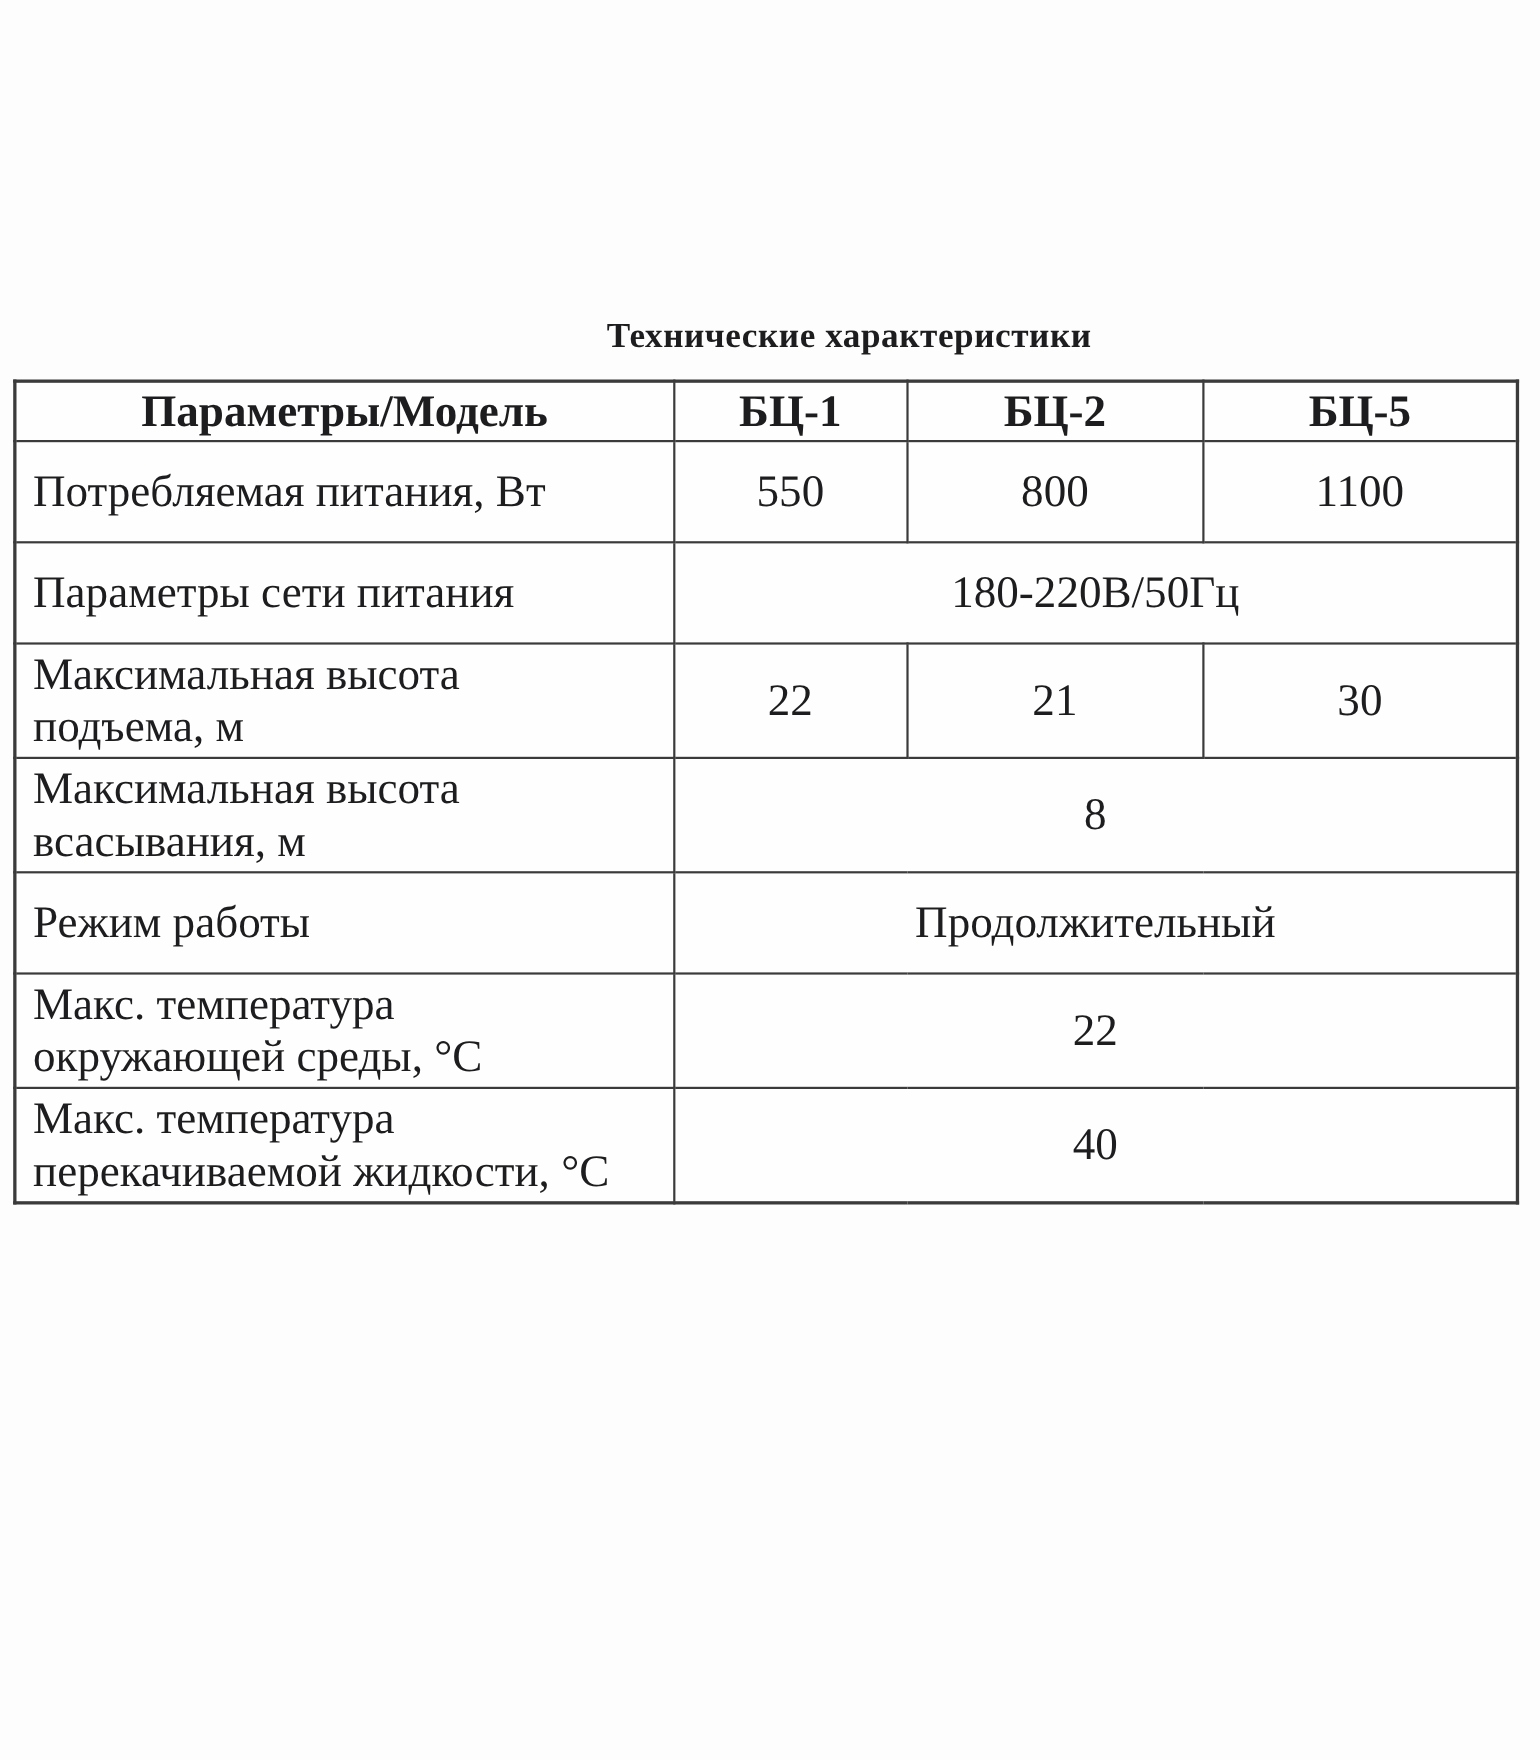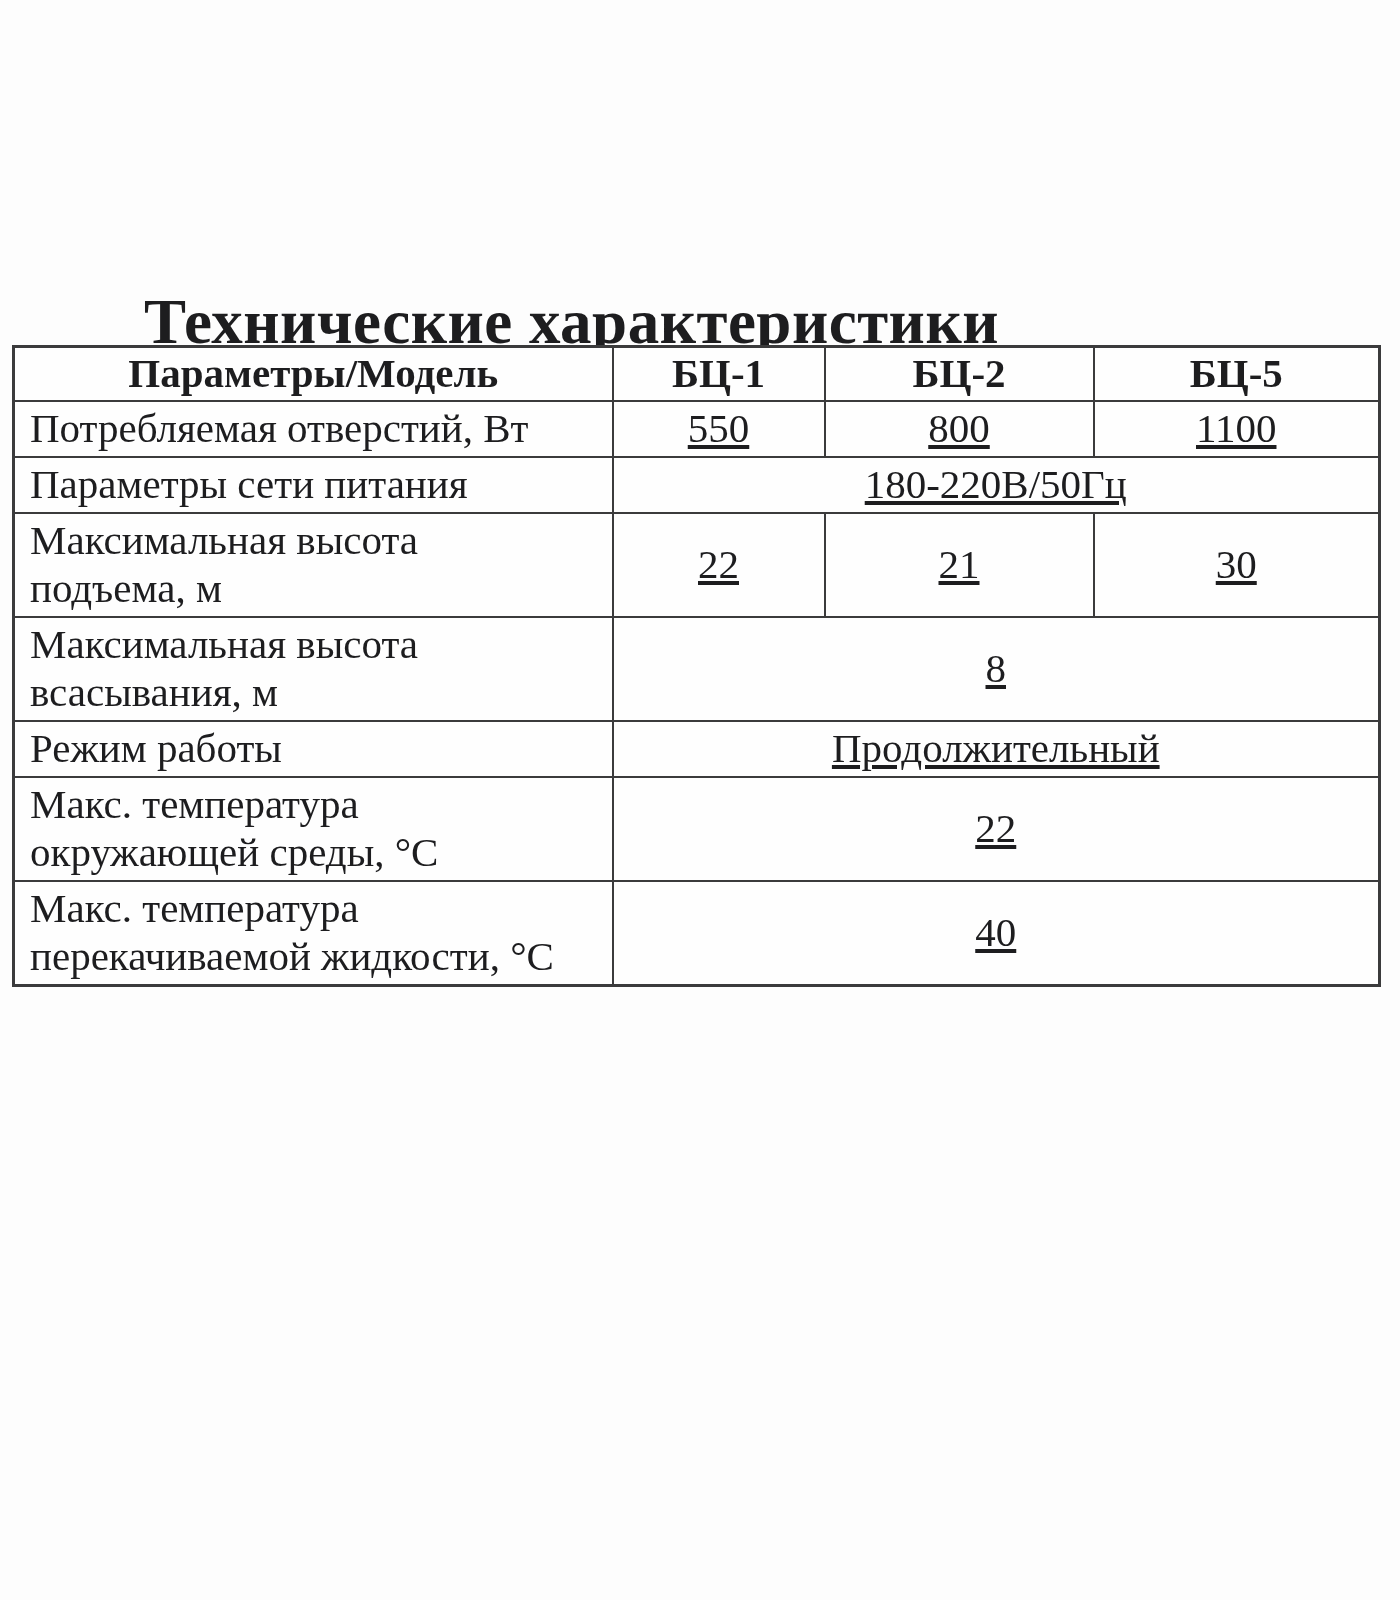--- a/index.html
+++ b/index.html
@@ -15,22 +15,22 @@
     color: #1d1d1f;
     overflow: hidden;
   }
   .doc-title {
     position: absolute;
     top: 286px;
     left: 0;
     width: 1400px;
     box-sizing: border-box;
     padding-left: 144px;           
-    text-align: left;
-    font-size: 63px;
+    text-align: center;
+    font-size: 32px;
     font-weight: bold;
     letter-spacing: 0.5px;
     white-space: nowrap;
   }
   table.specs {
     position: absolute;
     top: 345px;
     left: 12px;
     width: 1366px;
     border-collapse: collapse;
@@ -51,22 +51,21 @@
     font-weight: bold;
     text-align: center;
     padding: 2px 6px;
   }
   td.param {
     text-align: left;
     padding: 3px 10px 3px 15px;
   }
   td.val {
     text-align: center;
-    padding: 3px 8px;
-    text-decoration: underline;
+    padding: 21px 8px;
   }
 </style>
 </head>
 <body>
 
 <div class="doc-title">Технические характеристики</div>
 
 <table class="specs">
   <colgroup>
     <col style="width:599px">
@@ -77,21 +76,21 @@
   <thead>
     <tr style="height:50px">
       <th>Параметры/Модель</th>
       <th>БЦ-1</th>
       <th>БЦ-2</th>
       <th>БЦ-5</th>
     </tr>
   </thead>
   <tbody>
     <tr style="height:52px">
-      <td class="param">Потребляемая отверстий, Вт</td>
+      <td class="param">Потребляемая питания, Вт</td>
       <td class="val">550</td>
       <td class="val">800</td>
       <td class="val">1100</td>
     </tr>
     <tr style="height:56px">
       <td class="param">Параметры сети питания</td>
       <td class="val" colspan="3">180-220В/50Гц</td>
     </tr>
     <tr style="height:96px">
       <td class="param">Максимальная высота

